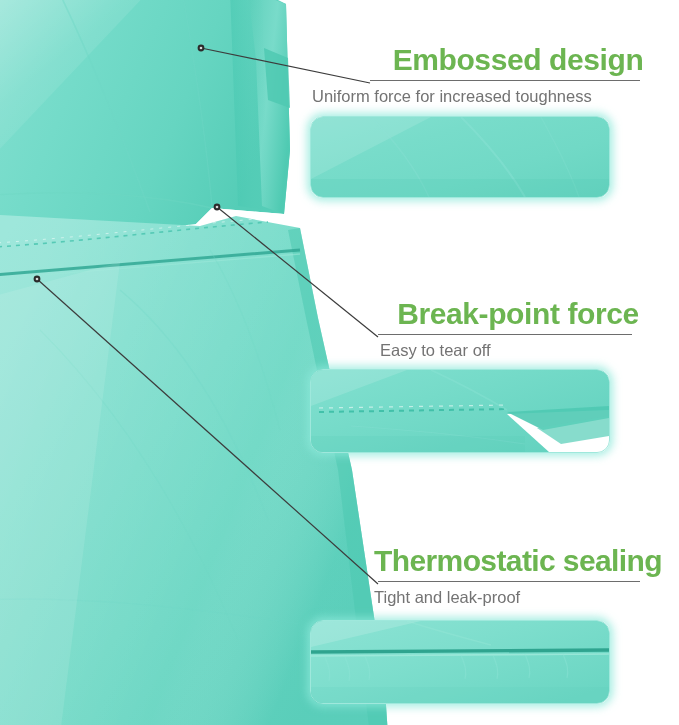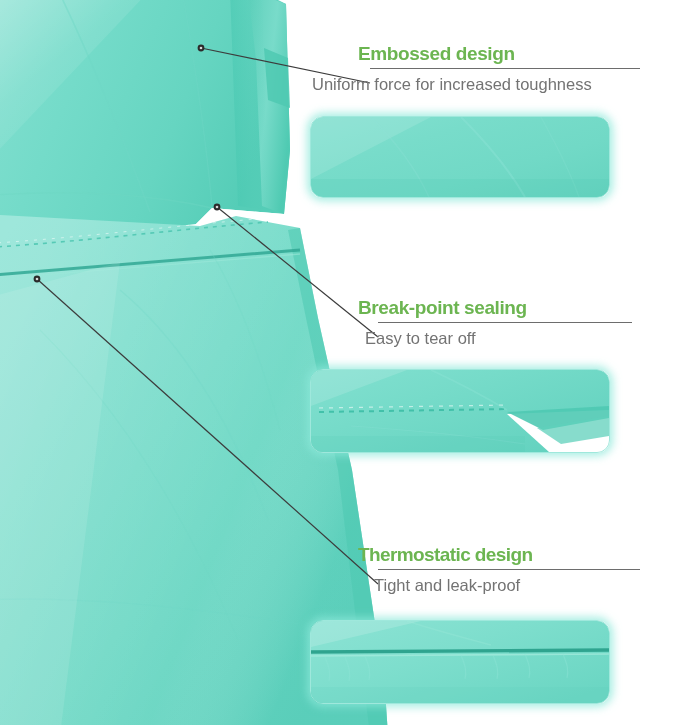--- a/index.html
+++ b/index.html
@@ -26,27 +26,27 @@
     width: 679px;
     height: 725px;
   }
 
   
   .feature {
     position: absolute;
     width: 320px;
   }
   .feature-title {
-    font-size: 19px;
+    font-size: 30px;
     font-weight: bold;
     color: #6CB551;
     letter-spacing: -0.4px;
     white-space: nowrap;
     line-height: 1.05;
-    text-align: left;
+    text-align: center;
     margin: 0;
   }
   .feature-rule {
     height: 0;
     border-top: 1.3px solid #6d6d6d;
     margin: 4px 0 0 0;
   }
   .feature-sub {
     font-size: 16.5px;
     color: #737373;
@@ -56,21 +56,21 @@
     text-align: left;
   }
 
   
   #feature-1 { left: 358px; top: 44px; }
   #feature-1 .feature-rule { width: 270px; margin-left: 12px; }
   #feature-1 .feature-sub  { margin-left: -46px; }
 
   #feature-2 { left: 358px; top: 298px; }
   #feature-2 .feature-rule { width: 254px; margin-left: 20px; }
-  #feature-2 .feature-sub  { margin-left: 7px; }
+  #feature-2 .feature-sub  { margin-left: 22px; }
 
   #feature-3 { left: 358px; top: 545px; }
   #feature-3 .feature-title { letter-spacing: -0.6px; }
   #feature-3 .feature-rule { width: 262px; margin-left: 20px; }
   #feature-3 .feature-sub  { margin-left: 16px; }
 
   
   .detail-panel {
     position: absolute;
     border-radius: 13px;
@@ -201,21 +201,21 @@
       <rect x="0" y="0" width="298" height="80" fill="url(#p1g)"></rect>
       <path d="M 0,0 L 120,0 L 0,62 Z" fill="#ffffff" opacity="0.12"></path>
       <path d="M 150,0 C 176,26 198,52 214,80" stroke="#8EE4D6" stroke-width="2" fill="none" opacity="0.40"></path>
       <path d="M 60,0 C 84,24 104,50 118,80" stroke="#8EE4D6" stroke-width="1.5" fill="none" opacity="0.28"></path>
       <path d="M 230,0 C 244,26 258,52 268,80" stroke="#8EE4D6" stroke-width="1.4" fill="none" opacity="0.22"></path>
       <rect x="0" y="62" width="298" height="18" fill="#4FC9B2" opacity="0.18"></rect>
     </svg>
   </div>
 
   <div class="feature" id="feature-2">
-    <div class="feature-title">Break-point sealing</div>
+    <div class="feature-title">Break-point force</div>
     <div class="feature-rule"></div>
     <div class="feature-sub">Easy to tear off</div>
   </div>
 
   <div class="detail-panel" id="panel-2">
     <svg class="panel-svg" viewBox="0 0 298 82" preserveAspectRatio="none">
       <defs>
         <linearGradient id="p2g" x1="0" y1="0" x2="1" y2="0.8">
           <stop offset="0%" stop-color="#82E0D0"></stop>
           <stop offset="40%" stop-color="#76DBC9"></stop>
@@ -235,21 +235,21 @@
       </g>
 
       <path d="M 0,0 L 96,0 L 0,36 Z" fill="#ffffff" opacity="0.14"></path>
       <path d="M 120,0 C 150,14 176,28 196,40" stroke="#8EE4D6" stroke-width="1.8" fill="none" opacity="0.35"></path>
       <path d="M 40,56 C 100,60 160,66 214,74" stroke="#8EE4D6" stroke-width="1.2" fill="none" opacity="0.25"></path>
       <rect x="0" y="66" width="214" height="16" fill="#4FC9B2" opacity="0.14"></rect>
     </svg>
   </div>
 
   <div class="feature" id="feature-3">
-    <div class="feature-title">Thermostatic design</div>
+    <div class="feature-title">Thermostatic sealing</div>
     <div class="feature-rule"></div>
     <div class="feature-sub">Tight and leak-proof</div>
   </div>
 
   <div class="detail-panel" id="panel-3">
     <svg class="panel-svg" viewBox="0 0 298 82" preserveAspectRatio="none">
       <defs>
         <linearGradient id="p3g" x1="0" y1="0" x2="1" y2="0.8">
           <stop offset="0%" stop-color="#8CE3D4"></stop>
           <stop offset="45%" stop-color="#7EDECD"></stop>

